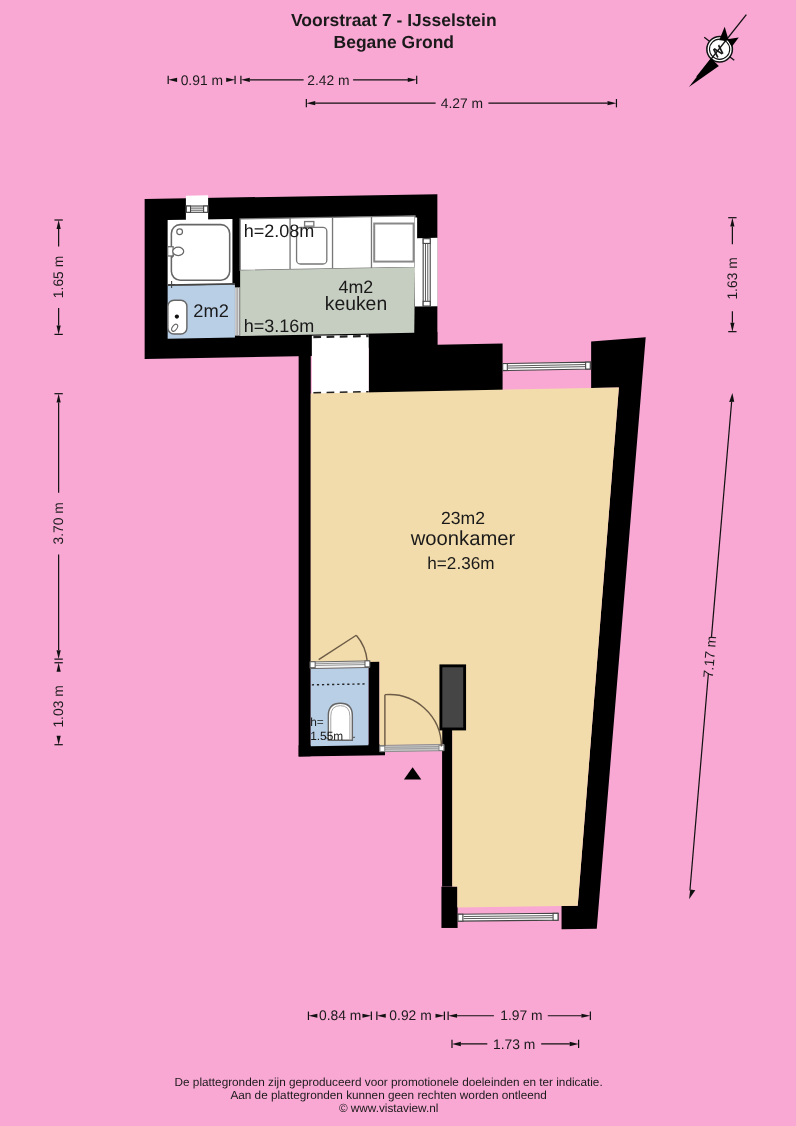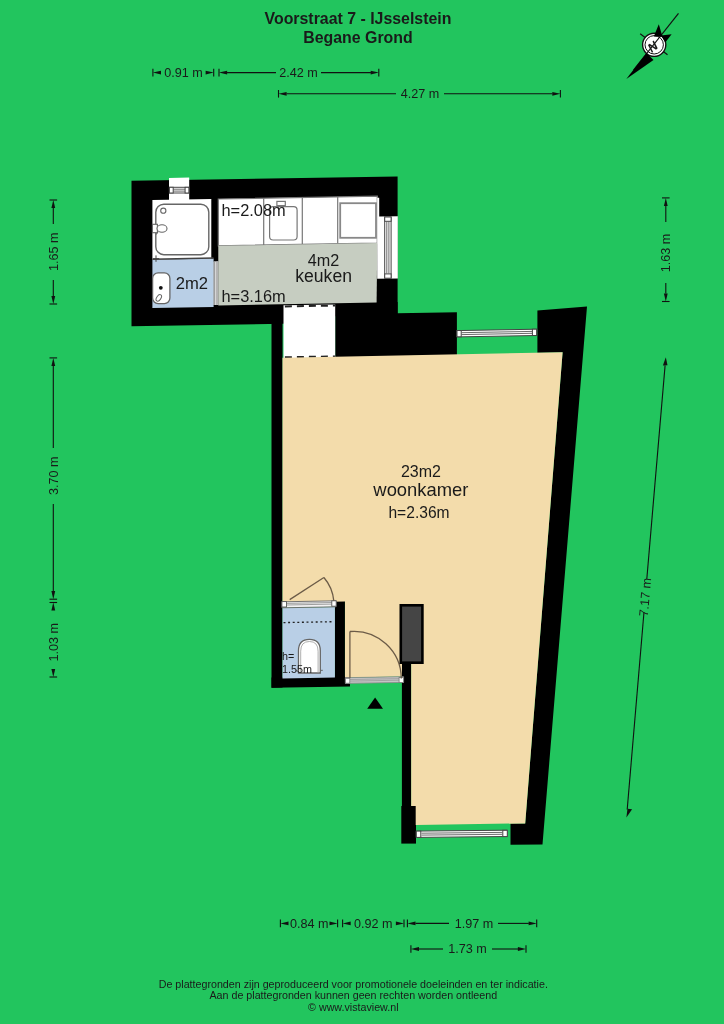--- a/index.html
+++ b/index.html
@@ -1,16 +1,16 @@
 <!DOCTYPE html>
 <html><head>
 <meta charset="utf-8">
 <style>
 html,body{margin:0;padding:0;background:#fff;}
-#page{position:relative;width:724px;height:1024px;background:#22c55e;overflow:hidden;
+#page{position:relative;width:724px;height:1024px;background:#f9a8d4;overflow:hidden;
 font-family:"Liberation Sans",sans-serif;}
 svg{position:absolute;left:0;top:0;}
 text{font-family:"Liberation Sans",sans-serif;fill:#1a1a1a;}
 </style>
 </head>
 <body>
 <div id="page">
 <svg width="724" height="1024" viewBox="0 0 724 1024">
 
 <g>

